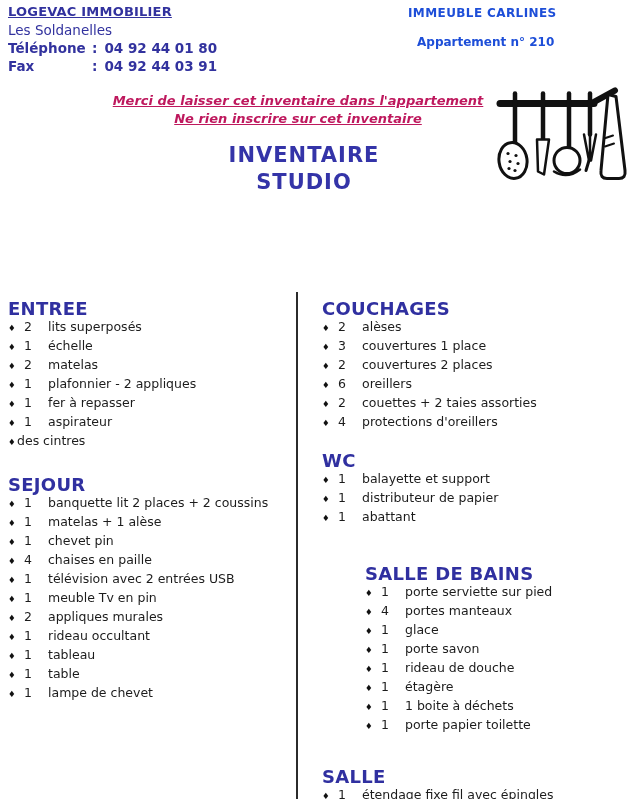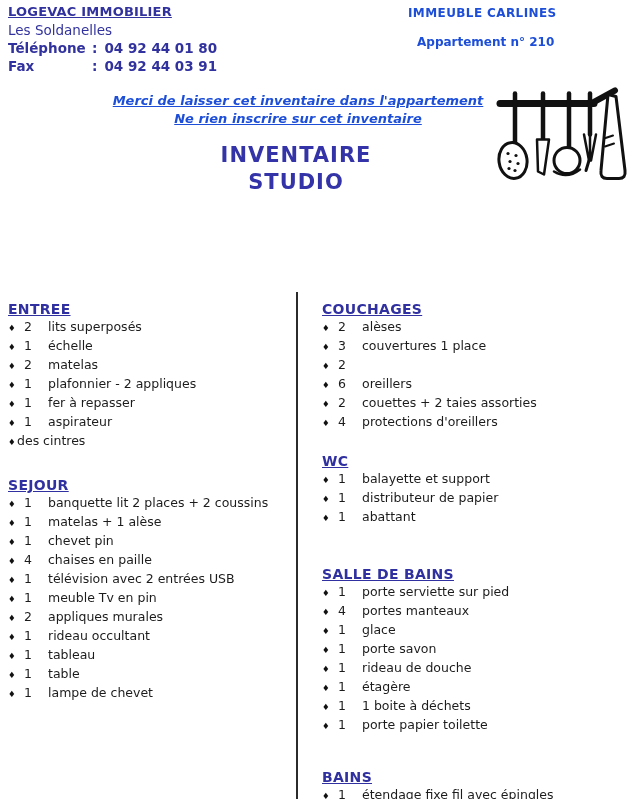--- a/index.html
+++ b/index.html
@@ -16,43 +16,43 @@
   .company{font-weight:bold;text-decoration:underline;font-size:13px;letter-spacing:.2px;}
   .hdr-plain{font-weight:normal;}
   .hdr-bold{font-weight:bold;}
   .plabel{display:inline-block;width:84px;}
   .psep{display:inline-block;margin-right:7px;}
   .hdr-right{position:absolute;left:408px;top:6px;color:#1d4ed8;font-size:12px;font-weight:bold;}
   .bldg{letter-spacing:.4px;}
   .apt{margin-top:15px;margin-left:9px;}
   
   .notice{position:absolute;left:0;top:92px;width:596px;text-align:center;
-    color:#1d4ed8;font-weight:bold;font-style:italic;font-size:13px;line-height:18px;}
+    color:#be185d;font-weight:bold;font-style:italic;font-size:13px;line-height:18px;}
   .notice span{text-decoration:underline;}
   
   .doc-title{position:absolute;left:0;top:142px;width:592px;text-align:center;
-    color:#3434a8;font-weight:bold;font-size:21px;line-height:27px;letter-spacing:1px;}
+    color:#3434a8;font-weight:bold;font-size:21px;line-height:27px;letter-spacing:1px;padding-left:8px;}
   
   .clipart{position:absolute;left:490px;top:84px;width:140px;height:106px;}
   
   .divider{position:absolute;left:296px;top:292px;width:2px;height:507px;background:#2b2b2b;}
   .col{position:absolute;top:300px;}
   .col-left{left:8px;width:282px;}
   .col-right{left:322px;width:306px;}
-  .sec-heading{color:#3030a0;font-weight:bold;font-size:14px;line-height:18px;letter-spacing:.3px;text-decoration:underline;}
+  .sec-heading{color:#3030a0;font-weight:bold;font-size:18px;line-height:18px;letter-spacing:.3px;}
   .section{margin:0;}
   .row{display:flex;align-items:baseline;font-size:12.5px;line-height:18px;}
   .bullet{width:16px;font-size:8.5px;color:#111;flex:0 0 16px;}
   .row.compact .bullet{width:9px;flex:0 0 9px;}
   .qty{width:24px;flex:0 0 24px;}
   .lbl{white-space:nowrap;}
   
   .col-left  .section:nth-child(2){margin-top:25px;}
   .col-right .section:nth-child(2){margin-top:20px;}
-  .col-right .section:nth-child(3){margin-top:38px;}
+  .col-right .section:nth-child(3){margin-top:38px;margin-left:43px;}
   .col-right .section:nth-child(4){margin-top:33px;}
 </style>
 </head>
 <body>
 
 <div class="hdr-left">
   <div class="company">LOGEVAC IMMOBILIER</div>
   <div class="hdr-plain">Les Soldanelles</div>
   <div class="hdr-bold">
     <span class="plabel">Téléphone</span><span class="psep">:</span><span>04 92 44 01 80</span>
@@ -217,20 +217,21 @@
         <span class="lbl">alèses</span>
       </div>
       <div class="row">
         <span class="bullet">♦</span>
         <span class="qty">3</span>
         <span class="lbl">couvertures 1 place</span>
       </div>
       <div class="row">
         <span class="bullet">♦</span>
         <span class="qty">2</span>
+        <span class="lbl">couvertures 2 places</span>
       </div>
       <div class="row">
         <span class="bullet">♦</span>
         <span class="qty">6</span>
         <span class="lbl">oreillers</span>
       </div>
       <div class="row">
         <span class="bullet">♦</span>
         <span class="qty">2</span>
         <span class="lbl">couettes + 2 taies assorties</span>
@@ -296,20 +297,20 @@
         <span class="qty">1</span>
         <span class="lbl">1 boite à déchets</span>
       </div>
       <div class="row">
         <span class="bullet">♦</span>
         <span class="qty">1</span>
         <span class="lbl">porte papier toilette</span>
       </div>
     </div>
     <div class="section">
-      <div class="sec-heading">BAINS</div>
+      <div class="sec-heading">SALLE</div>
       <div class="row">
         <span class="bullet">♦</span>
         <span class="qty">1</span>
         <span class="lbl">étendage fixe fil avec épingles</span>
       </div>
     </div>
   </div>
 
 </body></html>

